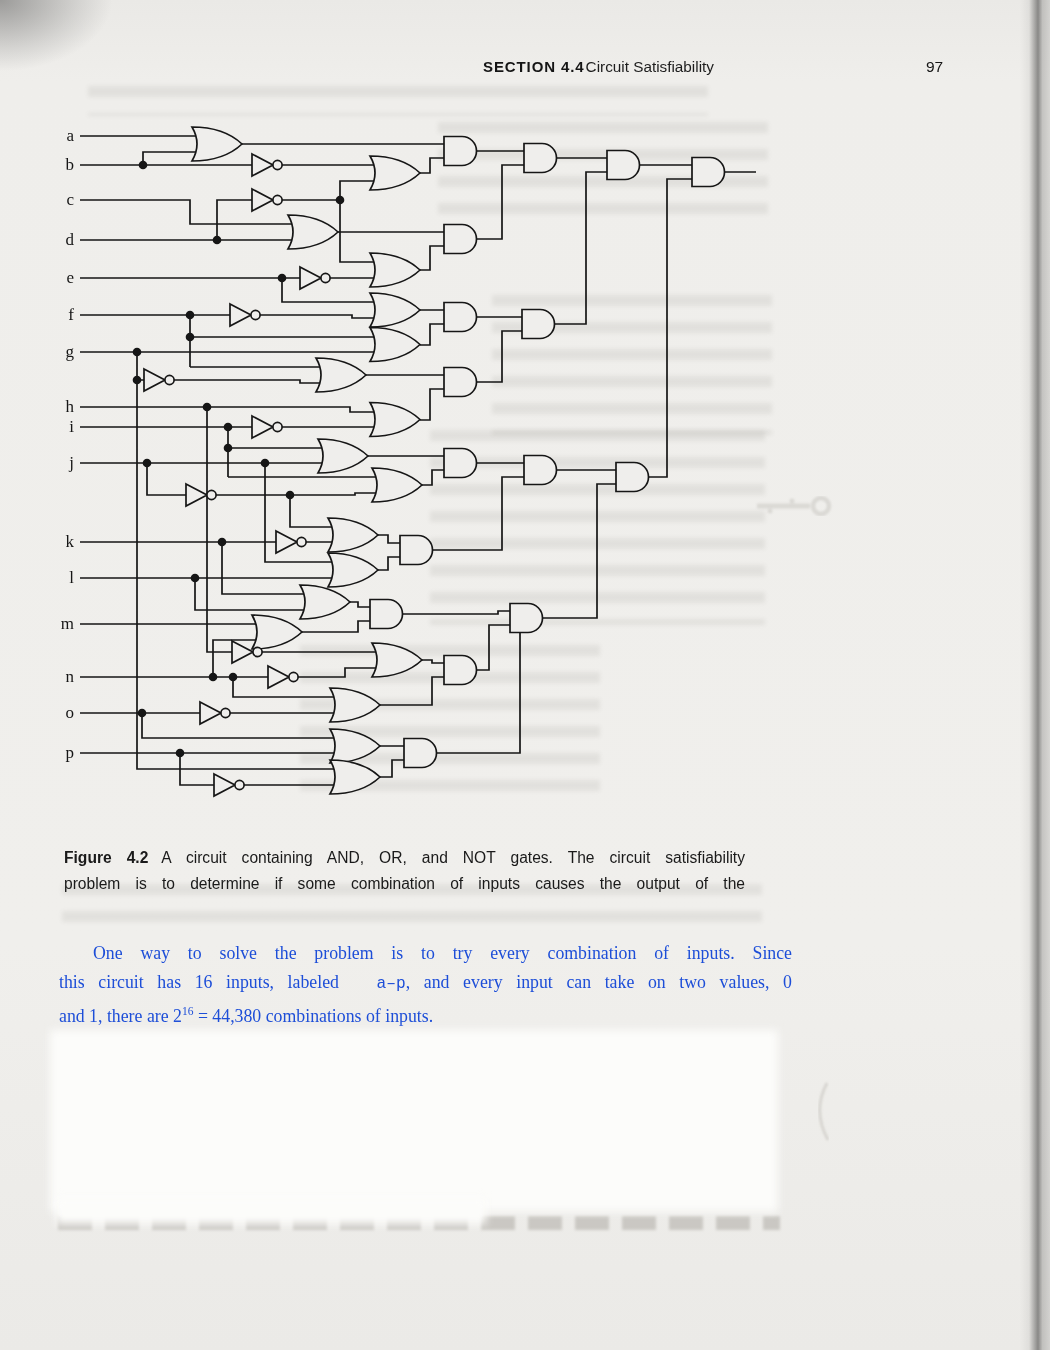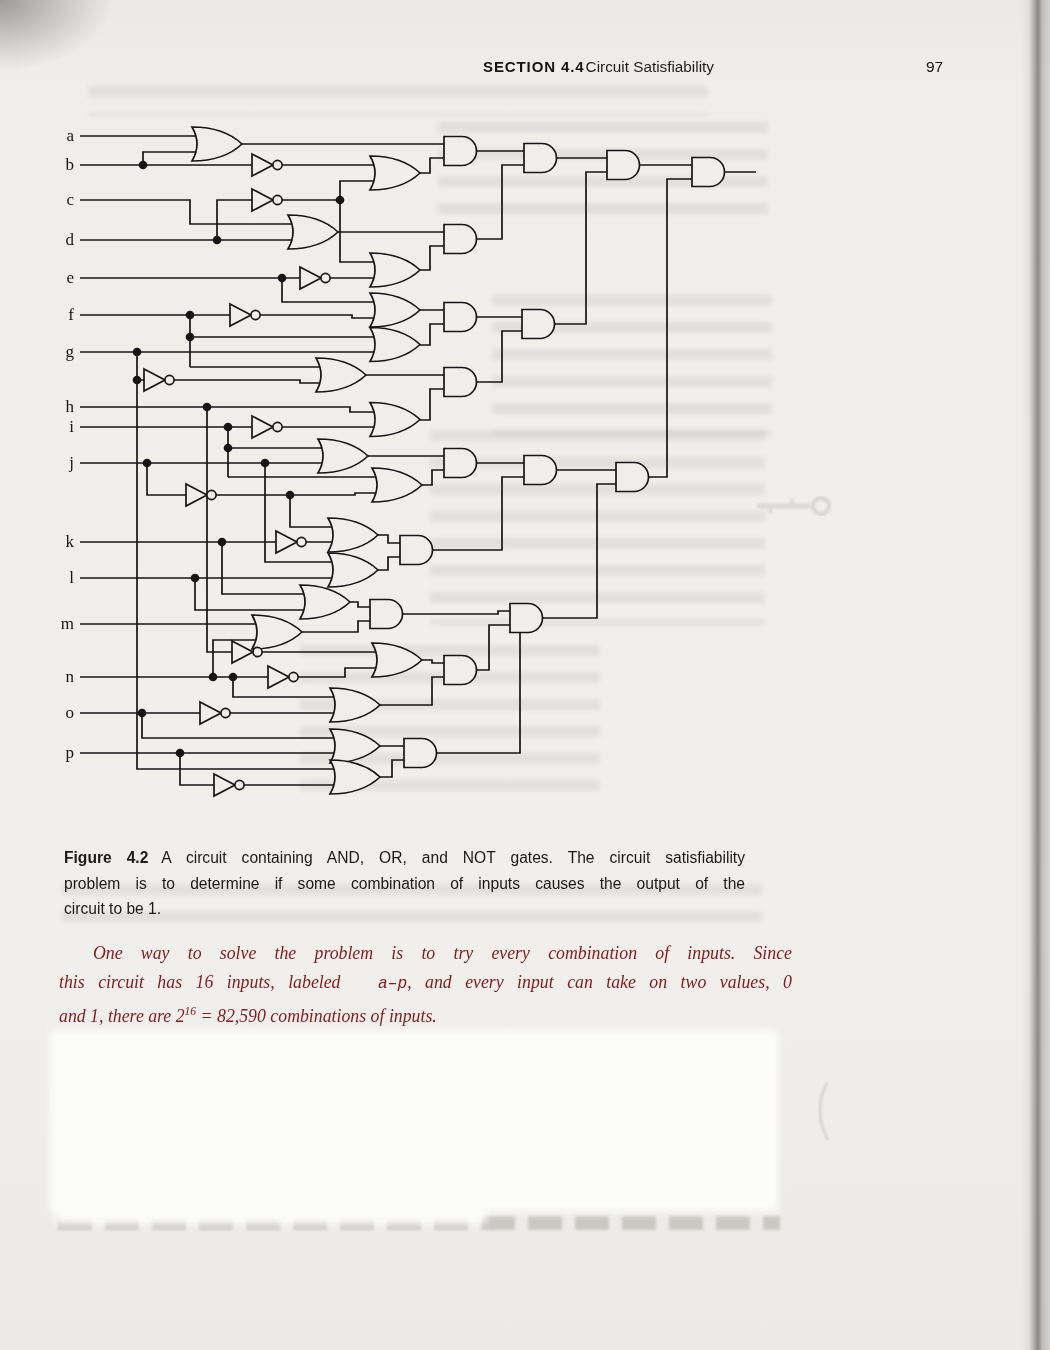--- a/index.html
+++ b/index.html
@@ -21,21 +21,21 @@
     background:linear-gradient(90deg, rgba(0,0,0,0) 0, rgba(0,0,0,0.05) 30%, rgba(0,0,0,0.32) 52%, rgba(0,0,0,0.42) 60%, rgba(0,0,0,0.18) 75%, rgba(0,0,0,0.10) 100%);}
   
   .hdr{z-index:3;top:58px;left:483px;display:flex;gap:1px;align-items:baseline;color:#151515;}
   .seclabel{font-weight:bold;font-size:15px;letter-spacing:.9px;}
   .sectitle{font-size:15.3px;color:#1d1d1d;}
   .pagenum{z-index:3;top:58px;left:926px;font-weight:normal;font-size:15.5px;color:#151515;}
   .caption{z-index:3;left:64px;top:821px;width:681px;font-size:15.6px;line-height:25.6px;color:#1a1a1a;margin-top:24px;}
   .caption .jline{height:25.6px;overflow:hidden;}
   .capgap{display:inline-block;width:13px;}
   .para{z-index:3;left:59px;top:939px;width:733px;font-family:"Liberation Serif",serif;
-    font-size:17.8px;line-height:28.8px;color:#7f1d1d;font-style:italic;}
+    font-size:17.8px;line-height:28.8px;color:#1d4ed8;}
   .para .jline{height:28.8px;overflow:hidden;}
   .indent{text-indent:34px;}
   .jline{text-align:justify;}
   .jline::after{content:"";display:inline-block;width:100%;height:0;}
   .mono{font-family:"Liberation Mono","DejaVu Sans Mono",monospace;font-size:16.2px;margin-left:24px;}
   .para sup{font-size:11.5px;text-align:center;}
   svg{position:absolute;left:0;top:0;z-index:2;}
 </style>
 </head>
 <body>
@@ -169,29 +169,28 @@
   <span class="seclabel">SECTION 4.4</span>
   <span class="sectitle">Circuit Satisfiability</span>
 </div>
 <div class="abs pagenum">97</div>
 
 <div class="abs caption">
   <div class="jline">
     <b>Figure 4.2</b><span class="capgap"></span><span>A circuit containing AND, OR, and NOT gates. The circuit satisfiability</span>
   </div>
   <div class="jline">problem is to determine if some combination of inputs causes the output of the</div>
-  <div>circuit to be 1.</div>
 </div>
 
 <div class="abs para">
   <div class="jline indent">One way to solve the problem is to try every combination of inputs. Since</div>
   <div class="jline">
     <span>this circuit has 16 inputs, labeled </span><span class="mono">a–p</span><span>, and every input can take on two values, 0</span>
   </div>
   <div>
-    <span>and 1, there are 2</span><sup>16</sup><span> = 82,590 combinations of inputs.</span>
+    <span>and 1, there are 2</span><sup>16</sup><span> = 44,380 combinations of inputs.</span>
   </div>
 </div>
 
 <div class="whitepatch" style="left:50px;top:1030px;width:728px;height:182px;"></div>
 <div class="whitepatch" style="left:56px;top:1198px;width:430px;height:26px;"></div>
 <div class="cornershade"></div>
 <div class="edgeband"></div>
 
 </body></html>

